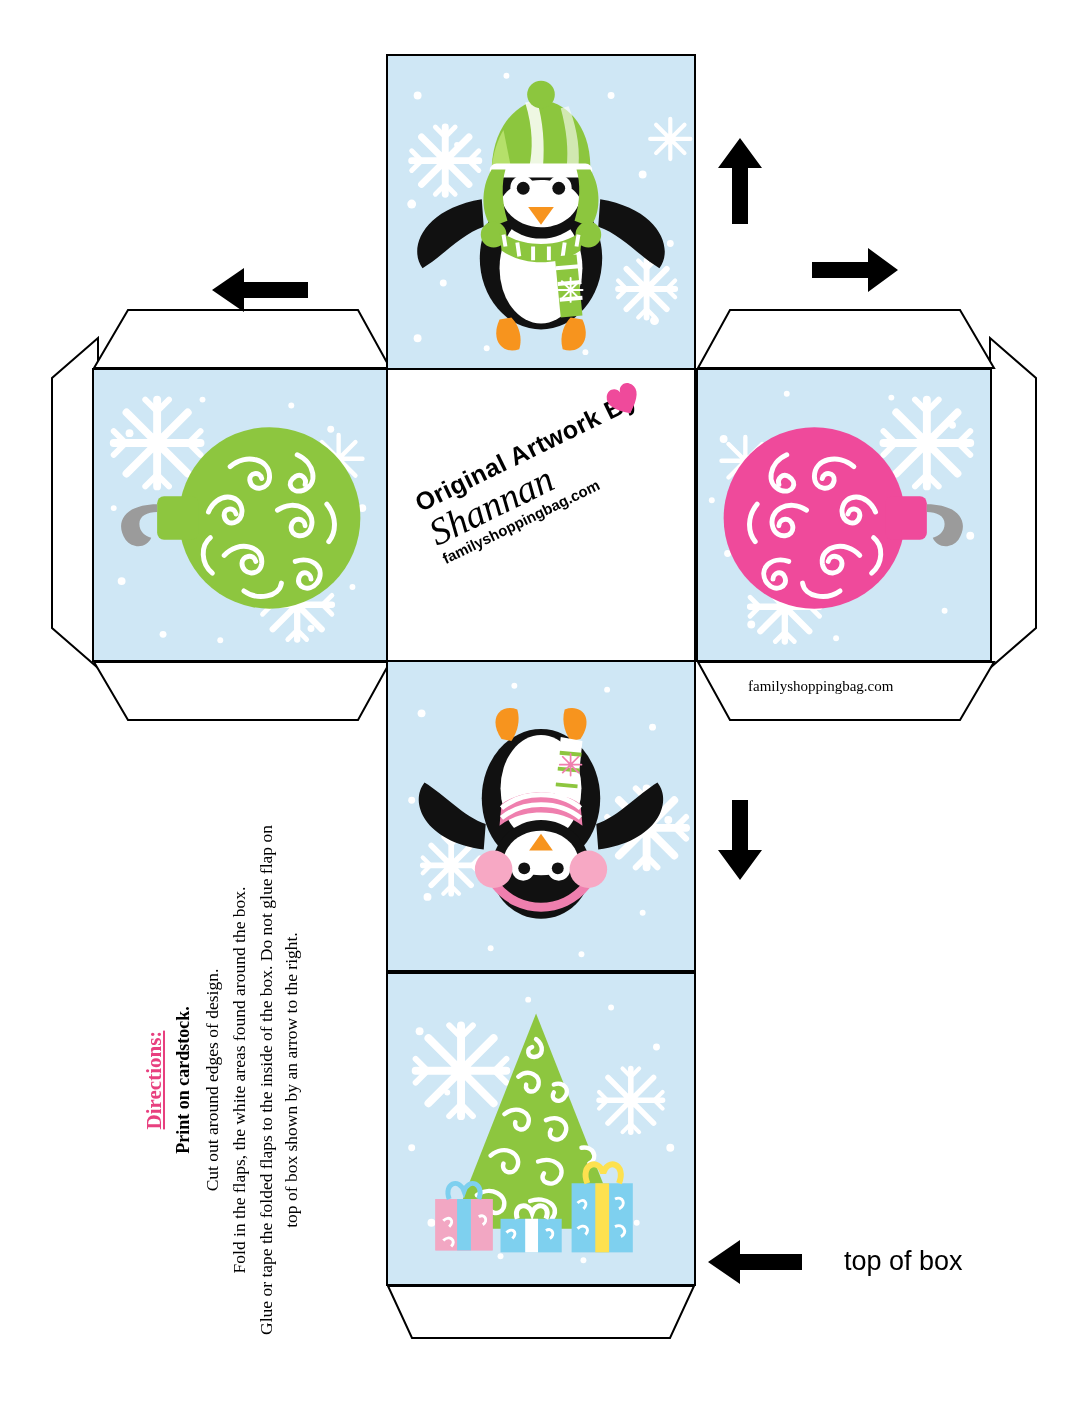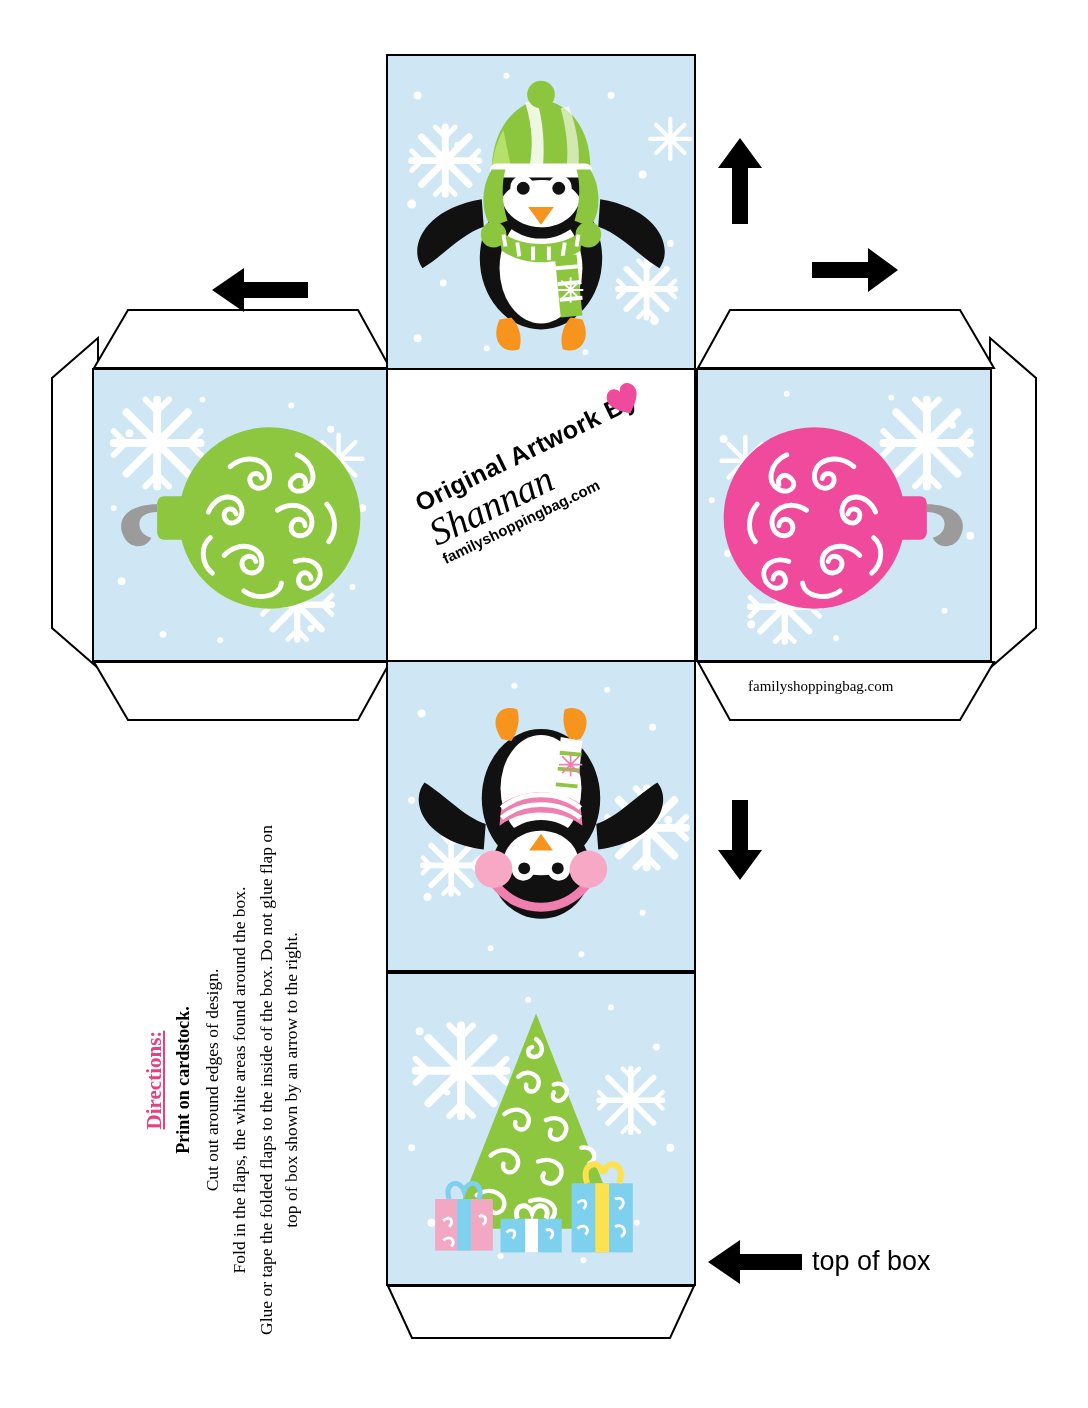--- a/index.html
+++ b/index.html
@@ -506,21 +506,21 @@
   </div>
 
   <div class="arrow" style="left:708px; top:1240px;">
     <svg width="94" height="44" viewBox="0 0 94 44">
       <polygon points="0,22 32,0 32,14 94,14 94,30 32,30 32,44" fill="#000"></polygon>
     </svg>
   </div>
 
   <div class="tiny-credit" style="left:748px; top:678px;">familyshoppingbag.com</div>
 
-  <div class="top-of-box-label" style="left:812px; top:1246px;">top of box</div>
+  <div class="top-of-box-label" style="left:844px; top:1246px;">top of box</div>
 
   <div class="directions" style="left:140px; top:1340px; transform:rotate(-90deg);">
     <span class="d-title">Directions:</span>
     <span class="d-sub">Print on cardstock.</span>
     <p>Cut out around edges of design.</p>
     <p>Fold in the flaps, the white areas found around the box.</p>
     <p>Glue or tape the folded flaps to the inside  of the box.  Do not glue flap on top of box shown by an arrow to the right.</p>
   </div>
 
 </div>

